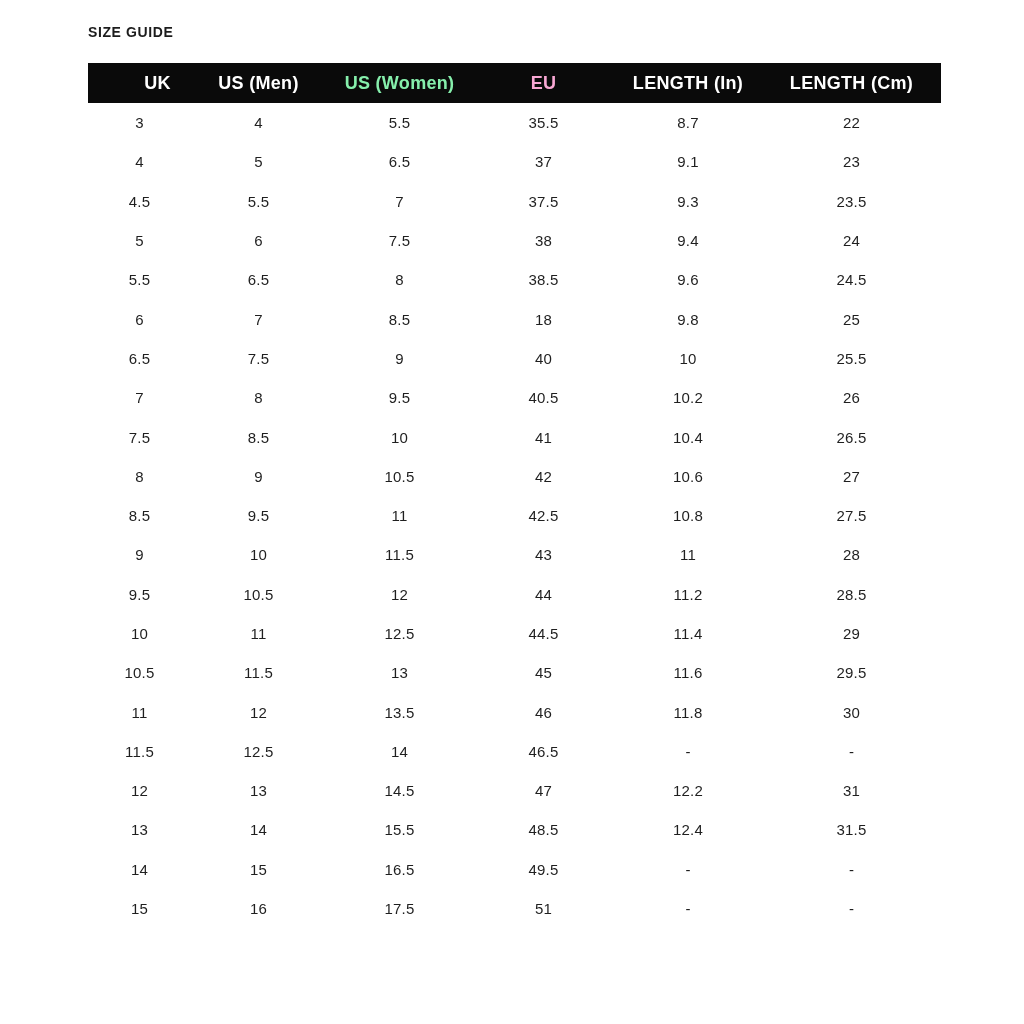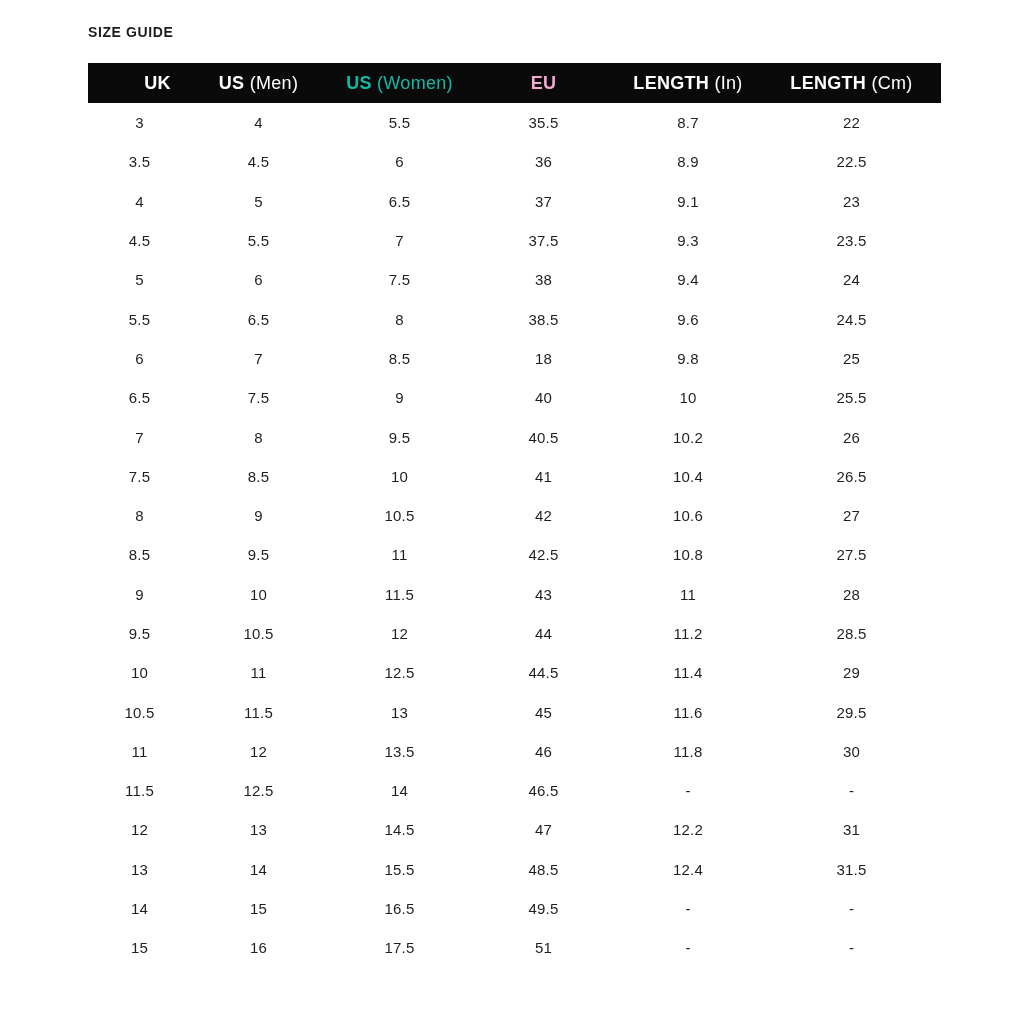--- a/index.html
+++ b/index.html
@@ -56,21 +56,21 @@
     vertical-align: middle;
     padding: 0;
     font-weight: 400;
     letter-spacing: 0.3px;
     white-space: nowrap;
   }
   table.size-table th .hb {
     font-weight: 700;
   }
   table.size-table th .hn {
-    font-weight: 400;
+    font-weight: 700;
   }
   table.size-table td {
     height: 39.3px;
     font-size: 15px;
     color: #1f1f1f;
     text-align: center;
     vertical-align: middle;
     padding: 0;
     letter-spacing: 0.2px;
   }
@@ -93,44 +93,36 @@
           <col class="c2">
           <col class="c3">
         <col class="c4">
           <col class="c5">
           <col class="c6">
       </colgroup>
       <thead>
         <tr id="header-row" style="background: rgb(10, 10, 10);">
             <th style="color: rgb(255, 255, 255); padding-left: 36px;"><span class="hb">UK</span></th>
             <th style="color: rgb(255, 255, 255);"><span class="hb">US</span> <span class="hn">(Men)</span></th>
-            <th style="color: #14b8a6;"><span class="hb">US</span> <span class="hn">(Women)</span></th>
+            <th style="color: #86efac;"><span class="hb">US</span> <span class="hn">(Women)</span></th>
             <th style="color: #f9a8d4;"><span class="hb">EU</span></th>
             <th style="color: rgb(255, 255, 255);"><span class="hb">LENGTH</span> <span class="hn">(In)</span></th>
             <th style="color: rgb(255, 255, 255);"><span class="hb">LENGTH</span> <span class="hn">(Cm)</span></th>
           </tr>
       </thead>
       <tbody id="table-body">
           <tr>
             <td>3</td>
             <td>4</td>
             <td>5.5</td>
             <td>35.5</td>
             <td>8.7</td>
             <td>22</td>
           </tr>
           <tr>
-            <td>3.5</td>
-            <td>4.5</td>
-            <td>6</td>
-            <td>36</td>
-            <td>8.9</td>
-            <td>22.5</td>
-          </tr>
-          <tr>
             <td>4</td>
             <td>5</td>
             <td>6.5</td>
             <td>37</td>
             <td>9.1</td>
             <td>23</td>
           </tr>
           <tr>
             <td>4.5</td>
             <td>5.5</td>

